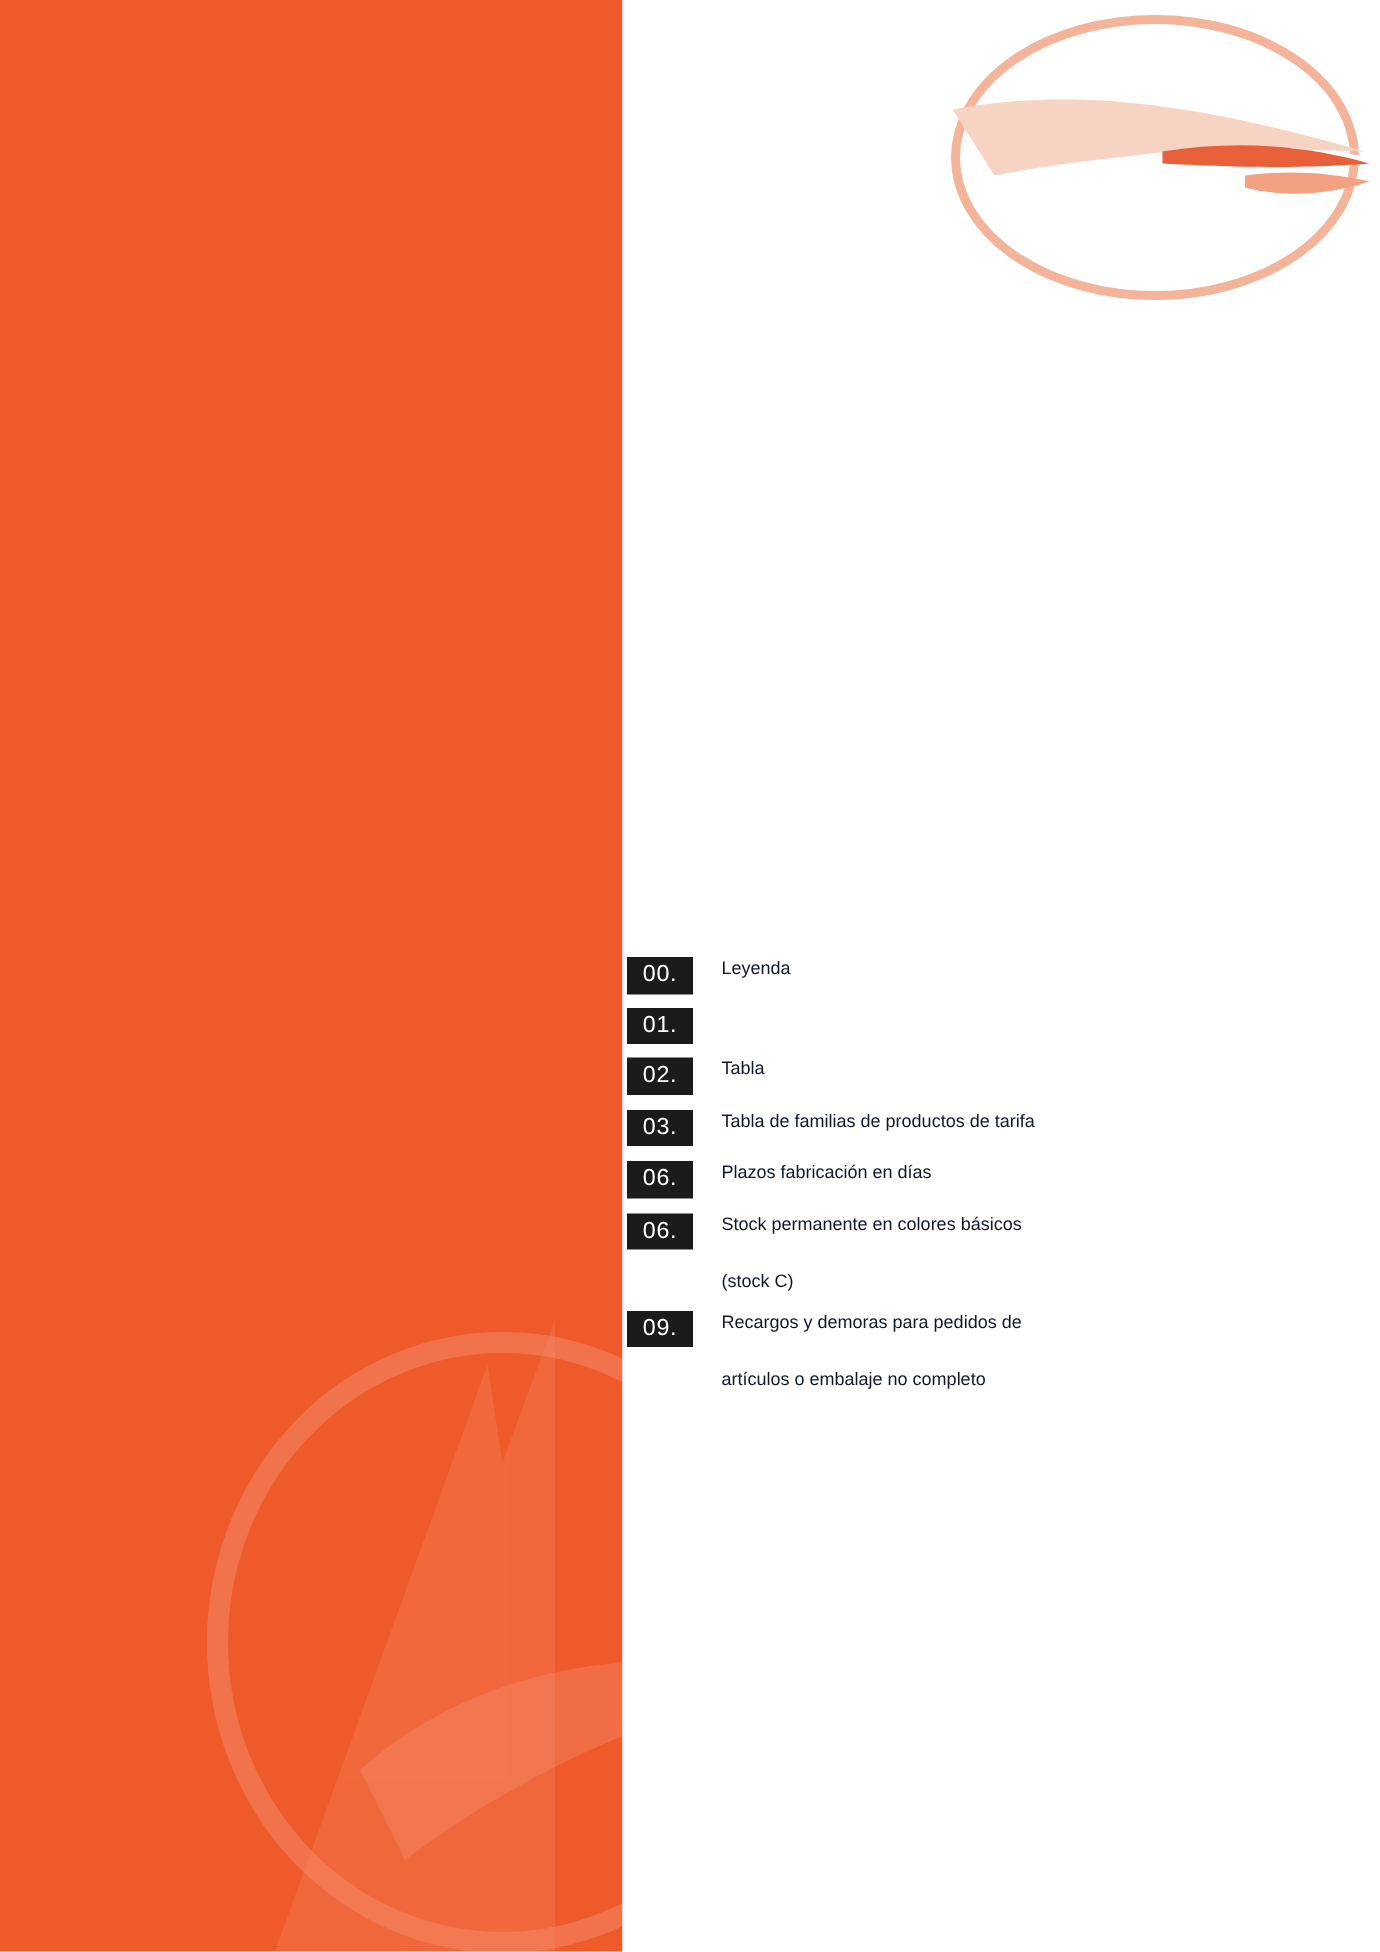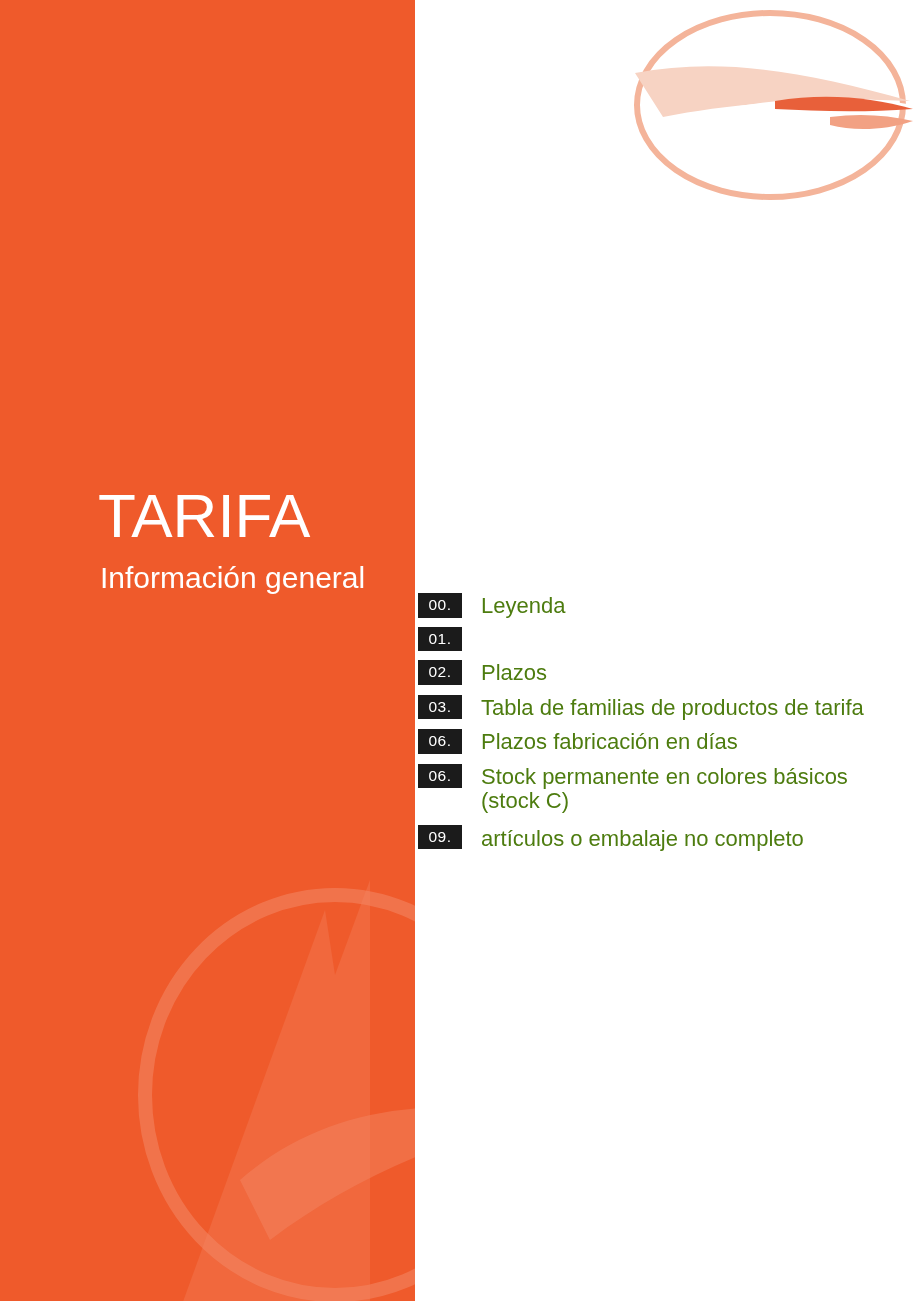--- a/index.html
+++ b/index.html
@@ -99,21 +99,21 @@
     font-weight: 400;
     color: #ffffff;
     line-height: 1.1;
     white-space: nowrap;
   }
 
   
   .index-list {
     position: absolute;
     left: 418px;
-    top: 593px;
+    top: 638px;
     width: 470px;
   }
   .index-row {
     display: flex;
     align-items: flex-start;
     margin-bottom: 8px;
   }
   .index-num {
     flex: 0 0 auto;
     background: #1b1b1b;
@@ -121,29 +121,29 @@
     font-size: 15.5px;
     line-height: 1;
     padding: 4px 7px 5px 7px;
     letter-spacing: 0.5px;
     font-family: "Liberation Sans", sans-serif;
     min-width: 30px;
     text-align: center;
   }
   .index-label {
     flex: 1 1 auto;
-    color: #4d7c0f;
-    font-size: 22px;
+    color: #0f172a;
+    font-size: 12px;
     line-height: 1.05;
     padding-left: 19px;
     padding-top: 1px;
   }
   .index-label .cont {
     display: block;
-    margin-top: 1px;
+    margin-top: 26px;
   }
   .row-tight { margin-bottom: 9px; }
   .row-gap-1 { margin-bottom: 10px; margin-top: 10px; }
   .row-gap-2 { margin-bottom: 13px; }
 </style>
 </head>
 <body>
 
 <div class="page">
 
@@ -164,39 +164,35 @@
 
     <svg class="mark-top" viewBox="0 0 290 215" xmlns="http://www.w3.org/2000/svg">
       <ellipse cx="145" cy="100" rx="133" ry="92" fill="none" stroke="#f4b49a" stroke-width="6"></ellipse>
       <path d="M10 68 C95 52 180 66 285 96 C190 92 110 98 38 112 Z" fill="#f7d3c3"></path>
       <path d="M60 112 C140 92 225 88 288 100 C230 116 150 126 75 124 Z" fill="#ffffff"></path>
       <path d="M150 96 C200 88 245 92 288 104 C235 108 190 106 150 104 Z" fill="#e8603a"></path>
       <path d="M205 112 C235 108 262 110 288 116 C258 126 228 126 205 120 Z" fill="#f2a183"></path>
     </svg>
   </div>
 
-  <div class="title-block">
-    <div class="doc-title">TARIFA</div>
-    <div class="doc-subtitle">Información general</div>
-  </div>
 
   <div class="index-list">
 
     <div class="index-row row-tight">
       <span class="index-num">00.</span>
       <span class="index-label">Leyenda</span>
     </div>
 
     <div class="index-row row-tight">
       <span class="index-num">01.</span>
     </div>
 
     <div class="index-row row-tight">
       <span class="index-num">02.</span>
-      <span class="index-label">Plazos</span>
+      <span class="index-label">Tabla</span>
     </div>
 
     <div class="index-row row-gap-1">
       <span class="index-num">03.</span>
       <span class="index-label">Tabla de familias de productos de tarifa</span>
     </div>
 
     <div class="index-row row-gap-1">
       <span class="index-num">06.</span>
       <span class="index-label">Plazos fabricación en días</span>
@@ -207,19 +203,20 @@
       <span class="index-num">06.</span>
       <span class="index-label">
         <span>Stock permanente en colores básicos</span>
         <span class="cont">(stock C)</span>
       </span>
     </div>
 
     <div class="index-row">
       <span class="index-num">09.</span>
       <span class="index-label">
+        <span>Recargos y demoras para pedidos de</span>
         <span class="cont">artículos o embalaje no completo</span>
       </span>
     </div>
 
   </div>
 
 </div>
 
 </body></html>

